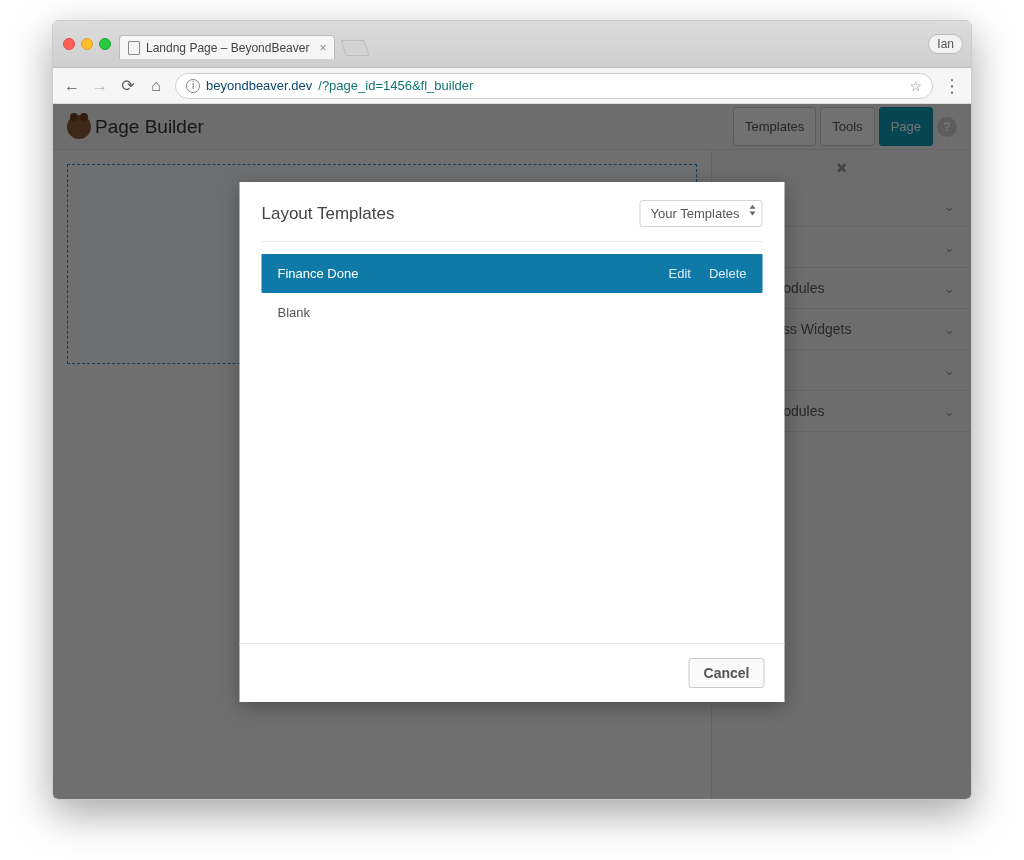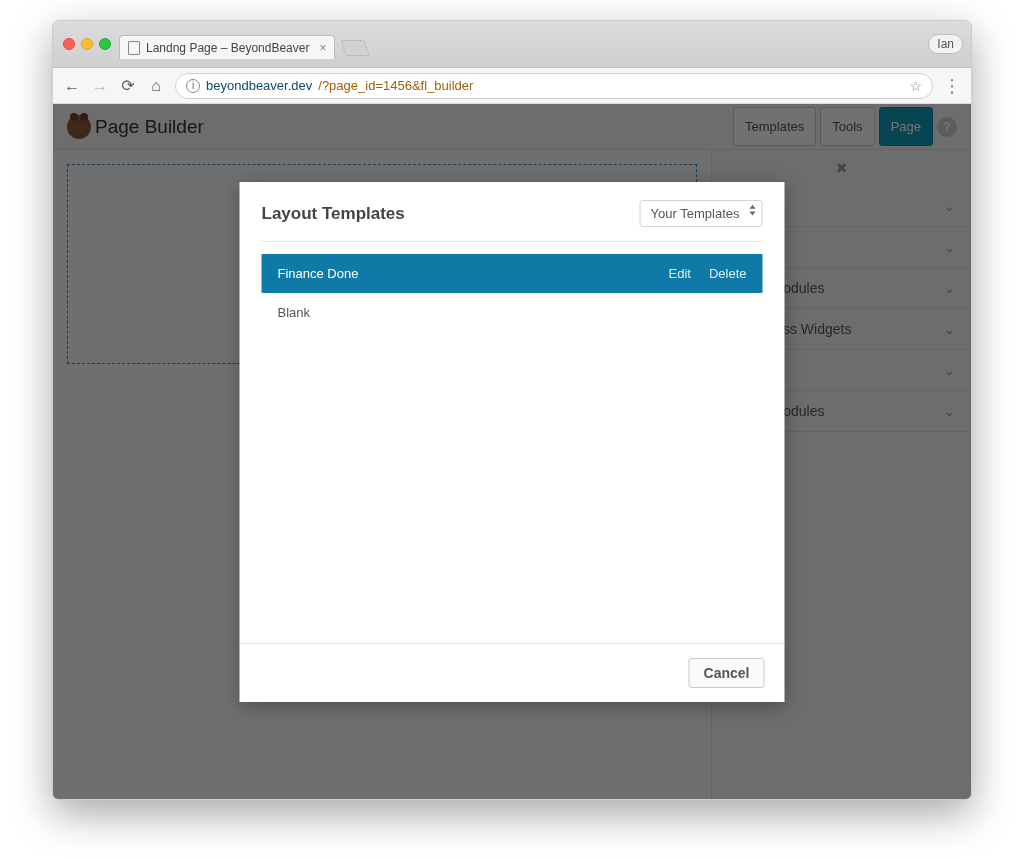--- a/index.html
+++ b/index.html
@@ -90,21 +90,21 @@
     padding:0 10px;
     font-size:13px; color:#333;
     gap:6px;
   }
   .urlbar .info-icon {
     width:14px; height:14px; border:1px solid #888; border-radius:50%;
     display:flex; align-items:center; justify-content:center;
     font-size:10px; color:#666;
   }
   .urlbar .host { color:#0c4a6e; }
-  .urlbar .path { color:#a16207; }
+  .urlbar .path { color:#0f766e; }
   .urlbar .star { margin-left:auto; color:#888; font-size:14px; }
   .menu-ico { color:#777; font-size:18px; }
 
   
   .content-wrap { position:relative; flex:1; overflow:hidden; }
   .page {
     position:absolute; inset:0;
     background:#f7f7f7;
     display:flex; flex-direction:column;
   }
@@ -191,21 +191,21 @@
     width:545px;
     height:520px;
     background:#fff;
     box-shadow:0 4px 18px rgba(0,0,0,0.3);
     display:flex; flex-direction:column;
   }
   .modal-head {
     padding:18px 22px 14px;
     display:flex; align-items:center;
   }
-  .modal-title { font-size:17px; color:#444; font-weight:700; }
+  .modal-title { font-size:17px; color:#444; font-weight:400; }
   .modal-head .sp { flex:1; }
   .select {
     border:1px solid #d4d4d4;
     border-radius:3px;
     padding:5px 22px 5px 10px;
     font-size:13px; color:#555;
     position:relative;
     background:#fff;
   }
   .select::after {

